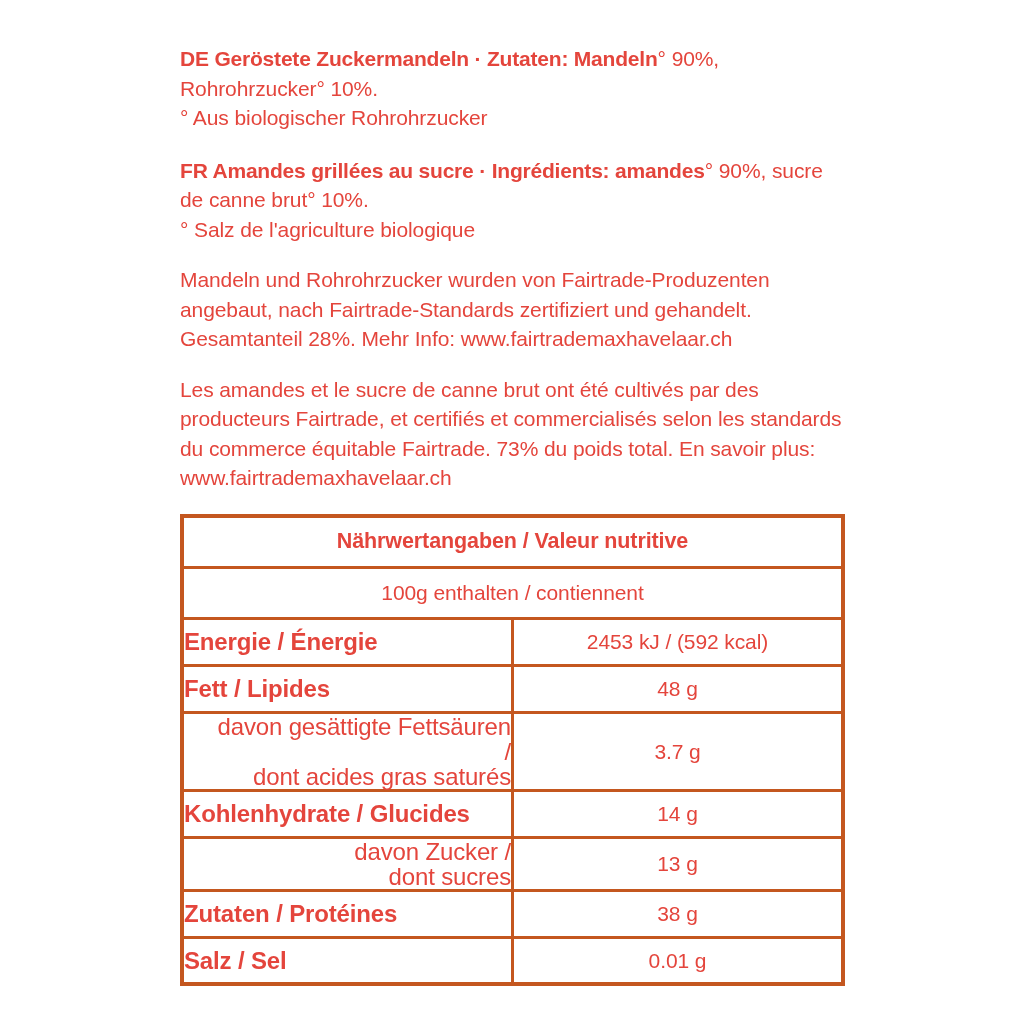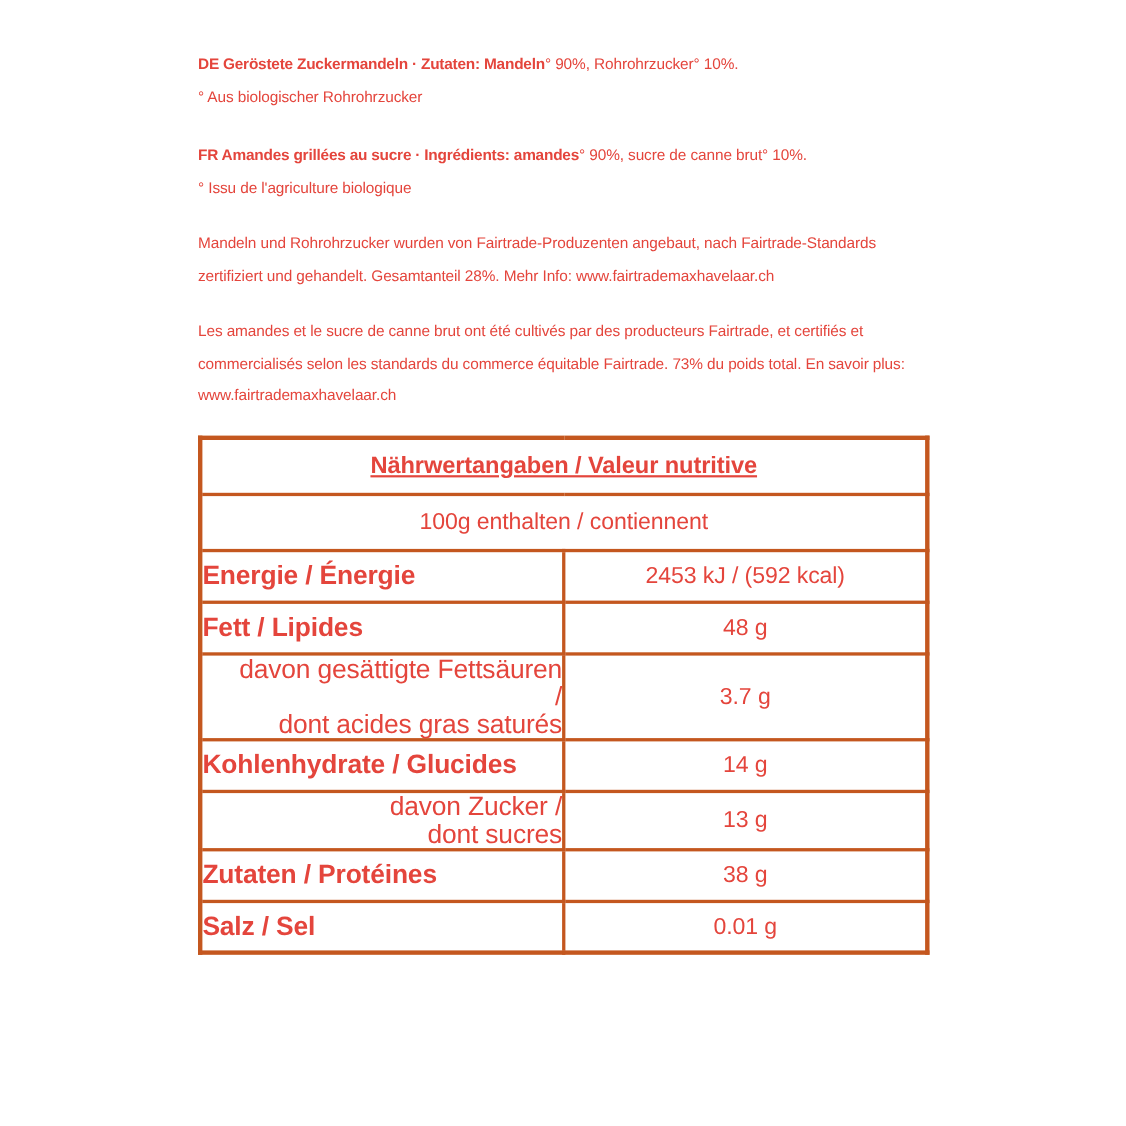--- a/index.html
+++ b/index.html
@@ -16,21 +16,21 @@
   #label {
     position: absolute;
     left: 180px;
     top: 44px;
     width: 665px;
   }
 
   
   .para {
     color: #E4453C;
-    font-size: 14px;
+    font-size: 21px;
     line-height: 29.5px;
     letter-spacing: -0.1px;
     margin: 0;
   }
   .para.lead {
     margin-bottom: 12px;
   }
   .para.block {
     margin-bottom: 21px;
   }
@@ -56,21 +56,20 @@
   }
   .nutri .full {
     text-align: center;
     font-size: 21px;
     height: 48px;
     letter-spacing: -0.1px;
   }
   .nutri .full.head {
     font-weight: 700;
     font-size: 21.5px;
-    text-decoration: underline;
   }
   .cell-label {
     width: 417px;
     padding: 7px 0 7px 22px;
     font-size: 24px;
     line-height: 25px;
     letter-spacing: -0.15px;
   }
   .cell-label.main { font-weight: 700; }
   .cell-label.sub  { font-weight: 400; padding-left: 28px; text-align: right; }
@@ -87,21 +86,21 @@
 </style>
 </head>
 <body>
 
 <div id="label">
 
   <p class="para lead"><b>DE Geröstete Zuckermandeln · Zutaten: Mandeln</b><span>° 90%, Rohrohrzucker° 10%.</span><br><span>° Aus biologischer Rohrohrzucker</span></p>
 
   <div class="ing-gap"></div>
 
-  <p class="para block"><b>FR Amandes grillées au sucre · Ingrédients: amandes</b><span>° 90%, sucre de canne brut° 10%.</span><br><span>° Issu de l'agriculture biologique</span></p>
+  <p class="para block"><b>FR Amandes grillées au sucre · Ingrédients: amandes</b><span>° 90%, sucre de canne brut° 10%.</span><br><span>° Salz de l'agriculture biologique</span></p>
 
   <p class="para block">Mandeln und Rohrohrzucker wurden von Fairtrade-Produzenten angebaut, nach Fairtrade-Standards zertifiziert und gehandelt. Gesamtanteil 28%. Mehr Info: www.fairtrademaxhavelaar.ch</p>
 
   <p class="para block">Les amandes et le sucre de canne brut ont été cultivés par des producteurs Fairtrade, et certifiés et commercialisés selon les standards du commerce équitable Fairtrade. 73% du poids total. En savoir plus: www.fairtrademaxhavelaar.ch</p>
 
   <table class="nutri">
     <tbody>
       <tr>
         <td class="full head" colspan="2">Nährwertangaben / Valeur nutritive</td>
       </tr>

